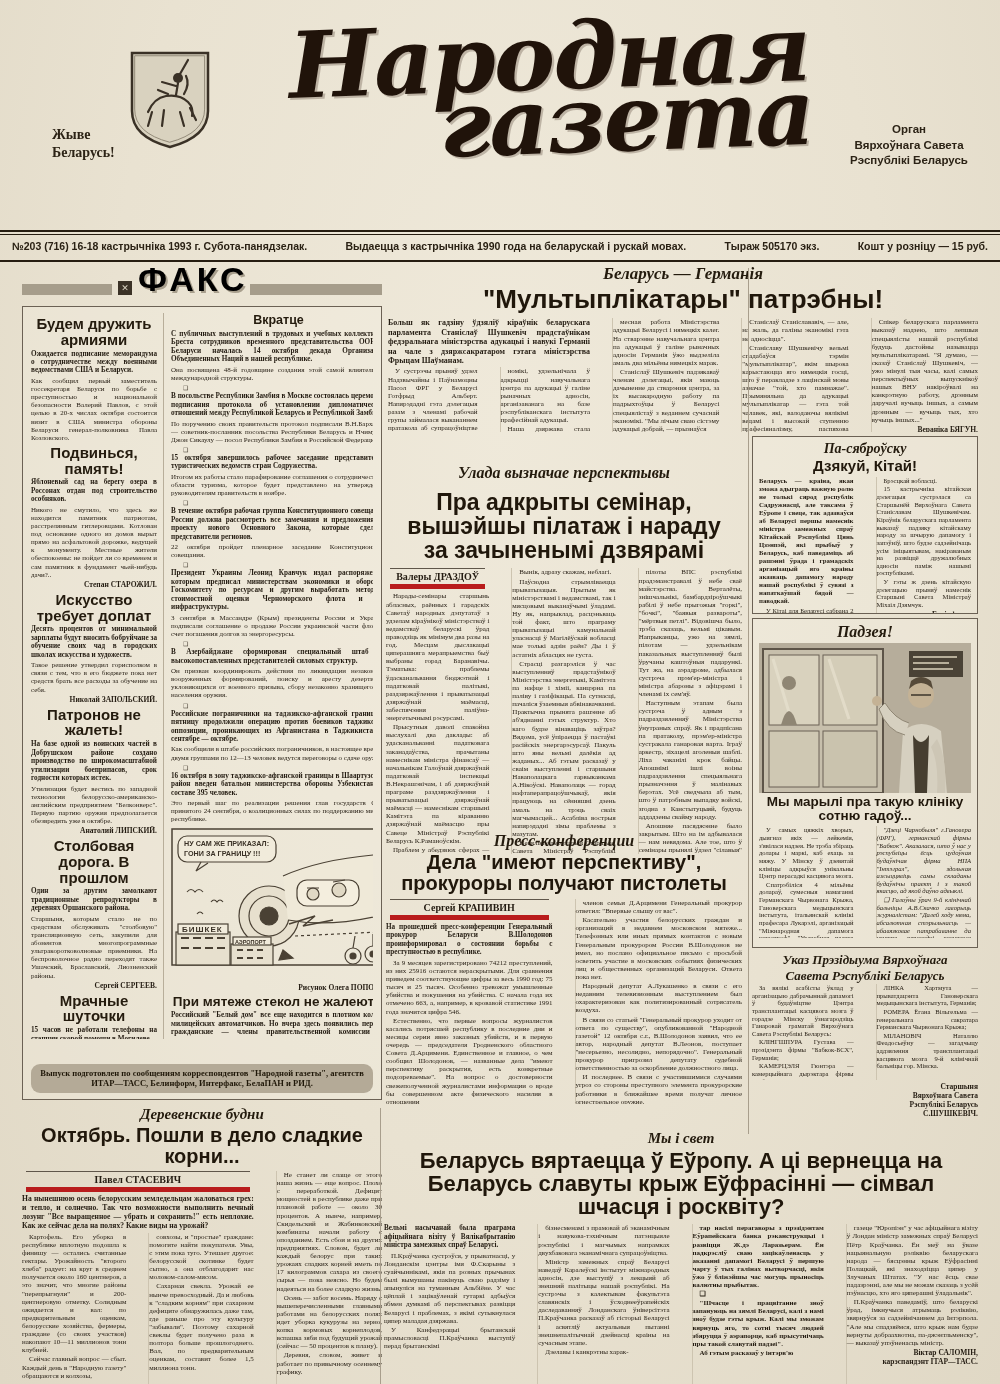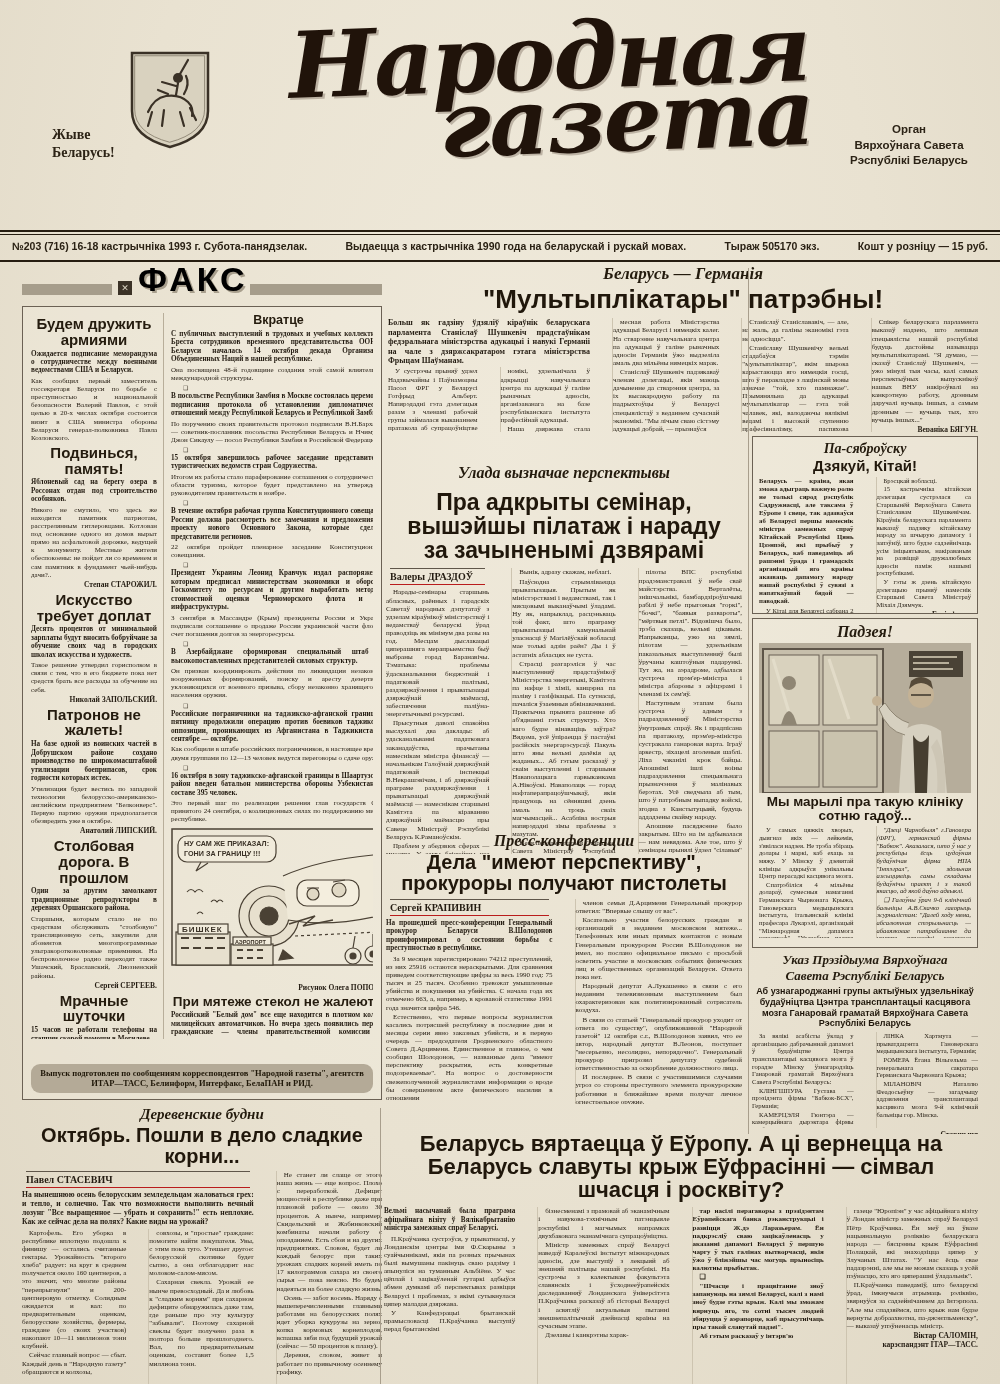--- a/index.html
+++ b/index.html
@@ -46,21 +46,21 @@
   .vk-item{margin-bottom:2px;}
   .vk-item + .vk-item::before{content:"❑";display:block;font-size:6px;margin:1px 0 1px 12px;color:#3a3126;}
   .cartoon{margin:3px 0 1px;}
   .cap{font-size:7.5px;font-weight:bold;text-align:right;margin:0;}
   .mh3{margin:2px 0 2px;text-align:center;font-size:13.5px;color:#241b0e;}
   .fx-footer{position:absolute;left:8px;right:8px;bottom:6px;background:#b4aa97;
              font-weight:bold;font-size:8.5px;text-align:center;padding:4px 6px;line-height:1.25;color:#201809;border-radius:9px;}
   
   .kick{font-style:italic;font-weight:bold;text-align:center;color:#241b0e;}
   .hl{font-weight:900;text-align:center;color:#20170b;line-height:1.05;}
-  .byline{border-top:1px solid #5f564a;border-bottom:1px solid #b91c1c;text-align:left;
+  .byline{border-top:1px solid #5f564a;border-bottom:5px solid #b91c1c;text-align:center;
           font-weight:bold;font-size:10px;padding:2px 0;margin:0 4px 3px;}
   .cols{display:flex;overflow:hidden;}
   .cols > div{flex:1;min-width:0;}
   .cols > div + div{border-left:1px solid #cdc4b0;margin-left:22px;}
   
   .china{left:752px;top:436px;width:226px;height:178px;padding:4px 6px;overflow:hidden;}
   .event{left:752px;top:618px;width:226px;height:330px;padding:4px 6px;overflow:hidden;}
   .ukaz{left:752px;top:952px;width:226px;height:182px;overflow:hidden;}
   .photo{width:100%;height:150px;display:block;margin:2px 0;}
   
@@ -390,21 +390,20 @@
           <p>❑ Галоўны ўрач 9-й клінічнай бальніцы А.В.Скачко гаворыць журналістам: "Далей ходу няма, абсалютная стэрыльнасць — абавязковае патрабаванне да цэнтра перасадкі касцявога мозга".</p>
         </div>
 
     </div>
   </div>
 </div>
 
 <div class="abs ukaz">
   <div class="kick pre" style="font-size:13px;">Указ Прэзідыума Вярхоўнага
 Савета Рэспублікі Беларусь</div>
-  <div class="hl sans" style="font-size:9px;margin:2px 0 3px;line-height:1.2;">Аб узнагароджанні групы актыўных удзельнікаў будаўніцтва Цэнтра трансплантацыі касцявога мозга Ганаровай граматай Вярхоўнага Савета Рэспублікі Беларусь</div>
   <div class="cols" style="height:96px;">
     <div class="bd" style="font-size:6.6px;">
         <p>За вялікі асабісты ўклад у арганізацыю дабрачыннай дапамогі ў будаўніцтве Цэнтра трансплантацыі касцявога мозга ў горадзе Мінску ўзнагародзіць Ганаровай граматай Вярхоўнага Савета Рэспублікі Беларусь:</p>
         <p>КЛІНГШПУРА Густава — прэзідэнта фірмы "Бабкок-БСХ", Германія;</p>
         <p>КАМЕРЦЭЛЯ Гюнтэра — камерцыйнага дырэктара фірмы "Бабкок-БСХ", Германія;</p>
       </div>
     <div class="bd" style="font-size:6.6px;">
         <p>ЛІНКА Хартмута — прыватдацэнта Гановерскага медыцынскага інстытута, Германія;</p>
         <p>РОМЕРА Ёгана Вільгельма — генеральнага сакратара Германскага Чырвонага Крыжа;</p>
         <p>МІЛАНОВІЧ Наталлю Феадосьеўну — загадчыцу аддзялення трансплантацыі касцявога мозга 9-й клінічнай бальніцы гор. Мінска.</p>
@@ -437,20 +436,21 @@
     </div>
     <div class="bd">
         <p>Не станет ли слаще от этого наша жизнь — еще вопрос. Плохо с переработкой. Дефицит мощностей в республике даже при плановой работе — около 30 процентов. А нынче, например, Скидельский и Жабинковский комбинаты начали работу с опозданием. Есть сбои и на других предприятиях. Словом, будет ли каждый белорус при таких урожаях сладких корней иметь по 17 килограммов сахара из своего сырья — пока неясно. Но будем надеяться на более сладкую жизнь.</p>
         <p>Осень — забот восемь. Наряду с вышеперечисленными главными работами на белорусских полях идет уборка кукурузы на зерно, копка кормовых корнеплодов, вспашка зяби под будущий урожай (сейчас — 50 процентов к плану).</p>
         <p>Деревня, словом, живет и работает по привычному осеннему графику.</p>
       </div>
   </div>
 </div>
 
 <div class="abs world">
+  <div class="kick" style="font-size:15px;">Мы і свет</div>
   <div class="hl sans" style="font-size:22px;margin:2px 0 6px;">Беларусь вяртаецца ў Еўропу. А ці вернецца на Беларусь славуты крыж Еўфрасінні — сімвал шчасця і росквіту?</div>
   <div class="cols" style="height:186px;">
     <div>
       <p class="lede">Вельмі насычанай была праграма афіцыйнага візіту ў Вялікабрытанію міністра замежных спраў Беларусі.</p>
       <div class="bd">
           <p>П.Краўчанка сустрэўся, у прыватнасці, у Лонданскім цэнтры імя Ф.Скарыны з суайчыннікамі, якія па розных прычынах былі вымушаны пакінуць сваю радзіму і апынуліся на туманным Альбіёне. У час цёплай і зацікаўленай гутаркі адбыўся абмен думкамі аб перспектывах развіцця Беларусі і праблемах, з якімі сутыкнулася цяпер маладая дзяржава.</p>
           <p>У Канфедэрацыі брытанскай прамысловасці П.Краўчанка выступіў перад брытанскімі</p>
         </div>
     </div>
     <div class="bd">

